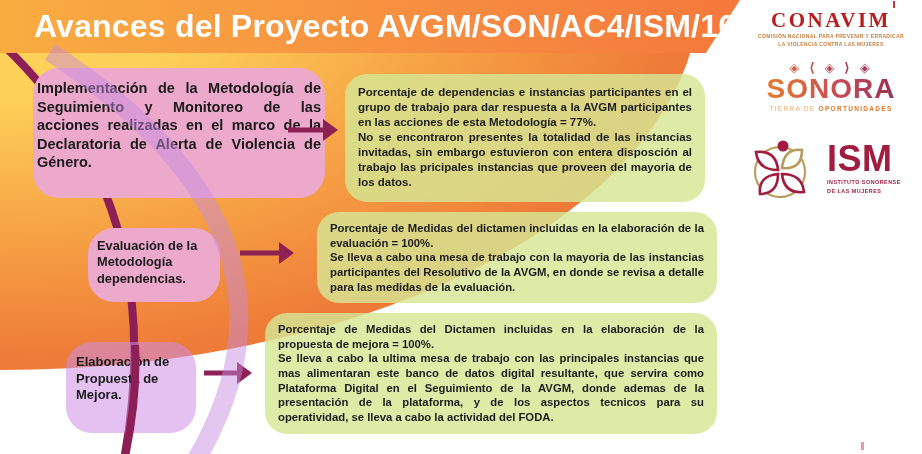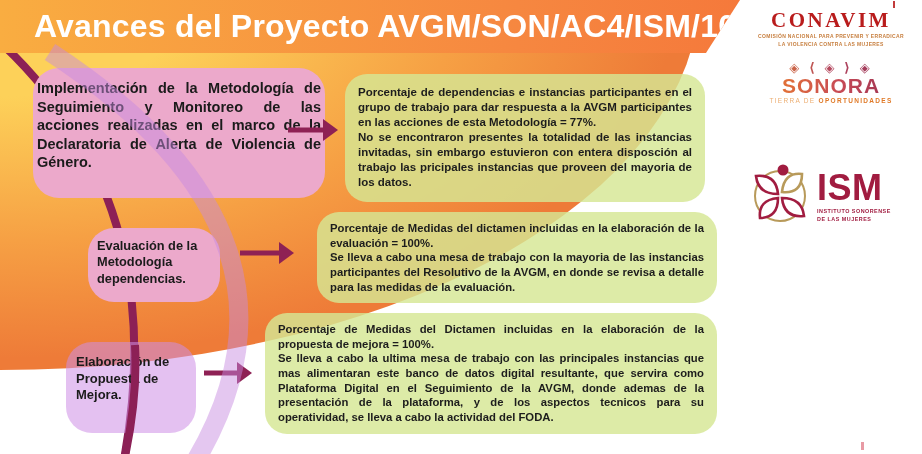--- a/index.html
+++ b/index.html
@@ -53,29 +53,29 @@
     font-size:21px; letter-spacing:2.5px; color:#b91c1c;
   }
   .conavim-tag { font-size:5px; letter-spacing:0.35px; color:#C77F3F; font-weight:bold; line-height:1.5; }
   .logo-sonora { position:absolute; left:752px; top:60px; width:158px; text-align:center; }
   .sonora-glyphs {
     font-size:13px; letter-spacing:3px; font-weight:bold;
     background:linear-gradient(90deg,#E2812B,#B44860,#8E2A52);
     -webkit-background-clip:text; background-clip:text; color:transparent;
   }
   .sonora-name {
-    font-size:21px; font-weight:800; letter-spacing:1px; line-height:1.02;
+    font-size:28px; font-weight:800; letter-spacing:1px; line-height:1.02;
     background:linear-gradient(90deg,#E87A2E 10%,#C84B56 55%,#8E2A52 100%);
     -webkit-background-clip:text; background-clip:text; color:transparent;text-align:center;
   }
   .sonora-tag { font-size:6.5px; letter-spacing:1.3px; margin-top:1px; }
   .sonora-tag .light { color:#ECAE72; }
   .sonora-tag .bold  { color:#E07A28; font-weight:bold; }
   .logo-ism { position:absolute; left:750px; top:138px; width:168px;
-              display:flex; align-items:flex-end; gap:7px;margin-top:24px; }
+              display:flex; align-items:center; gap:17px; }
   .ism-text  { display:flex; flex-direction:column; }
   .ism-name  { font-size:36px; font-weight:800; color:#A11C40; line-height:0.95; letter-spacing:0.5px; }
   .ism-tag   { font-size:5.4px; letter-spacing:0.5px; color:#A11C40; font-weight:bold; line-height:1.6; margin-top:2px; }
   
   .mark-top    { position:absolute; left:893px; top:1px;  width:2px; height:7px; background:#C23B3B; }
   .mark-bottom { position:absolute; left:861px; top:442px; width:3px; height:8px; background:#E89AA4; }
 </style>
 </head>
 <body>
 

